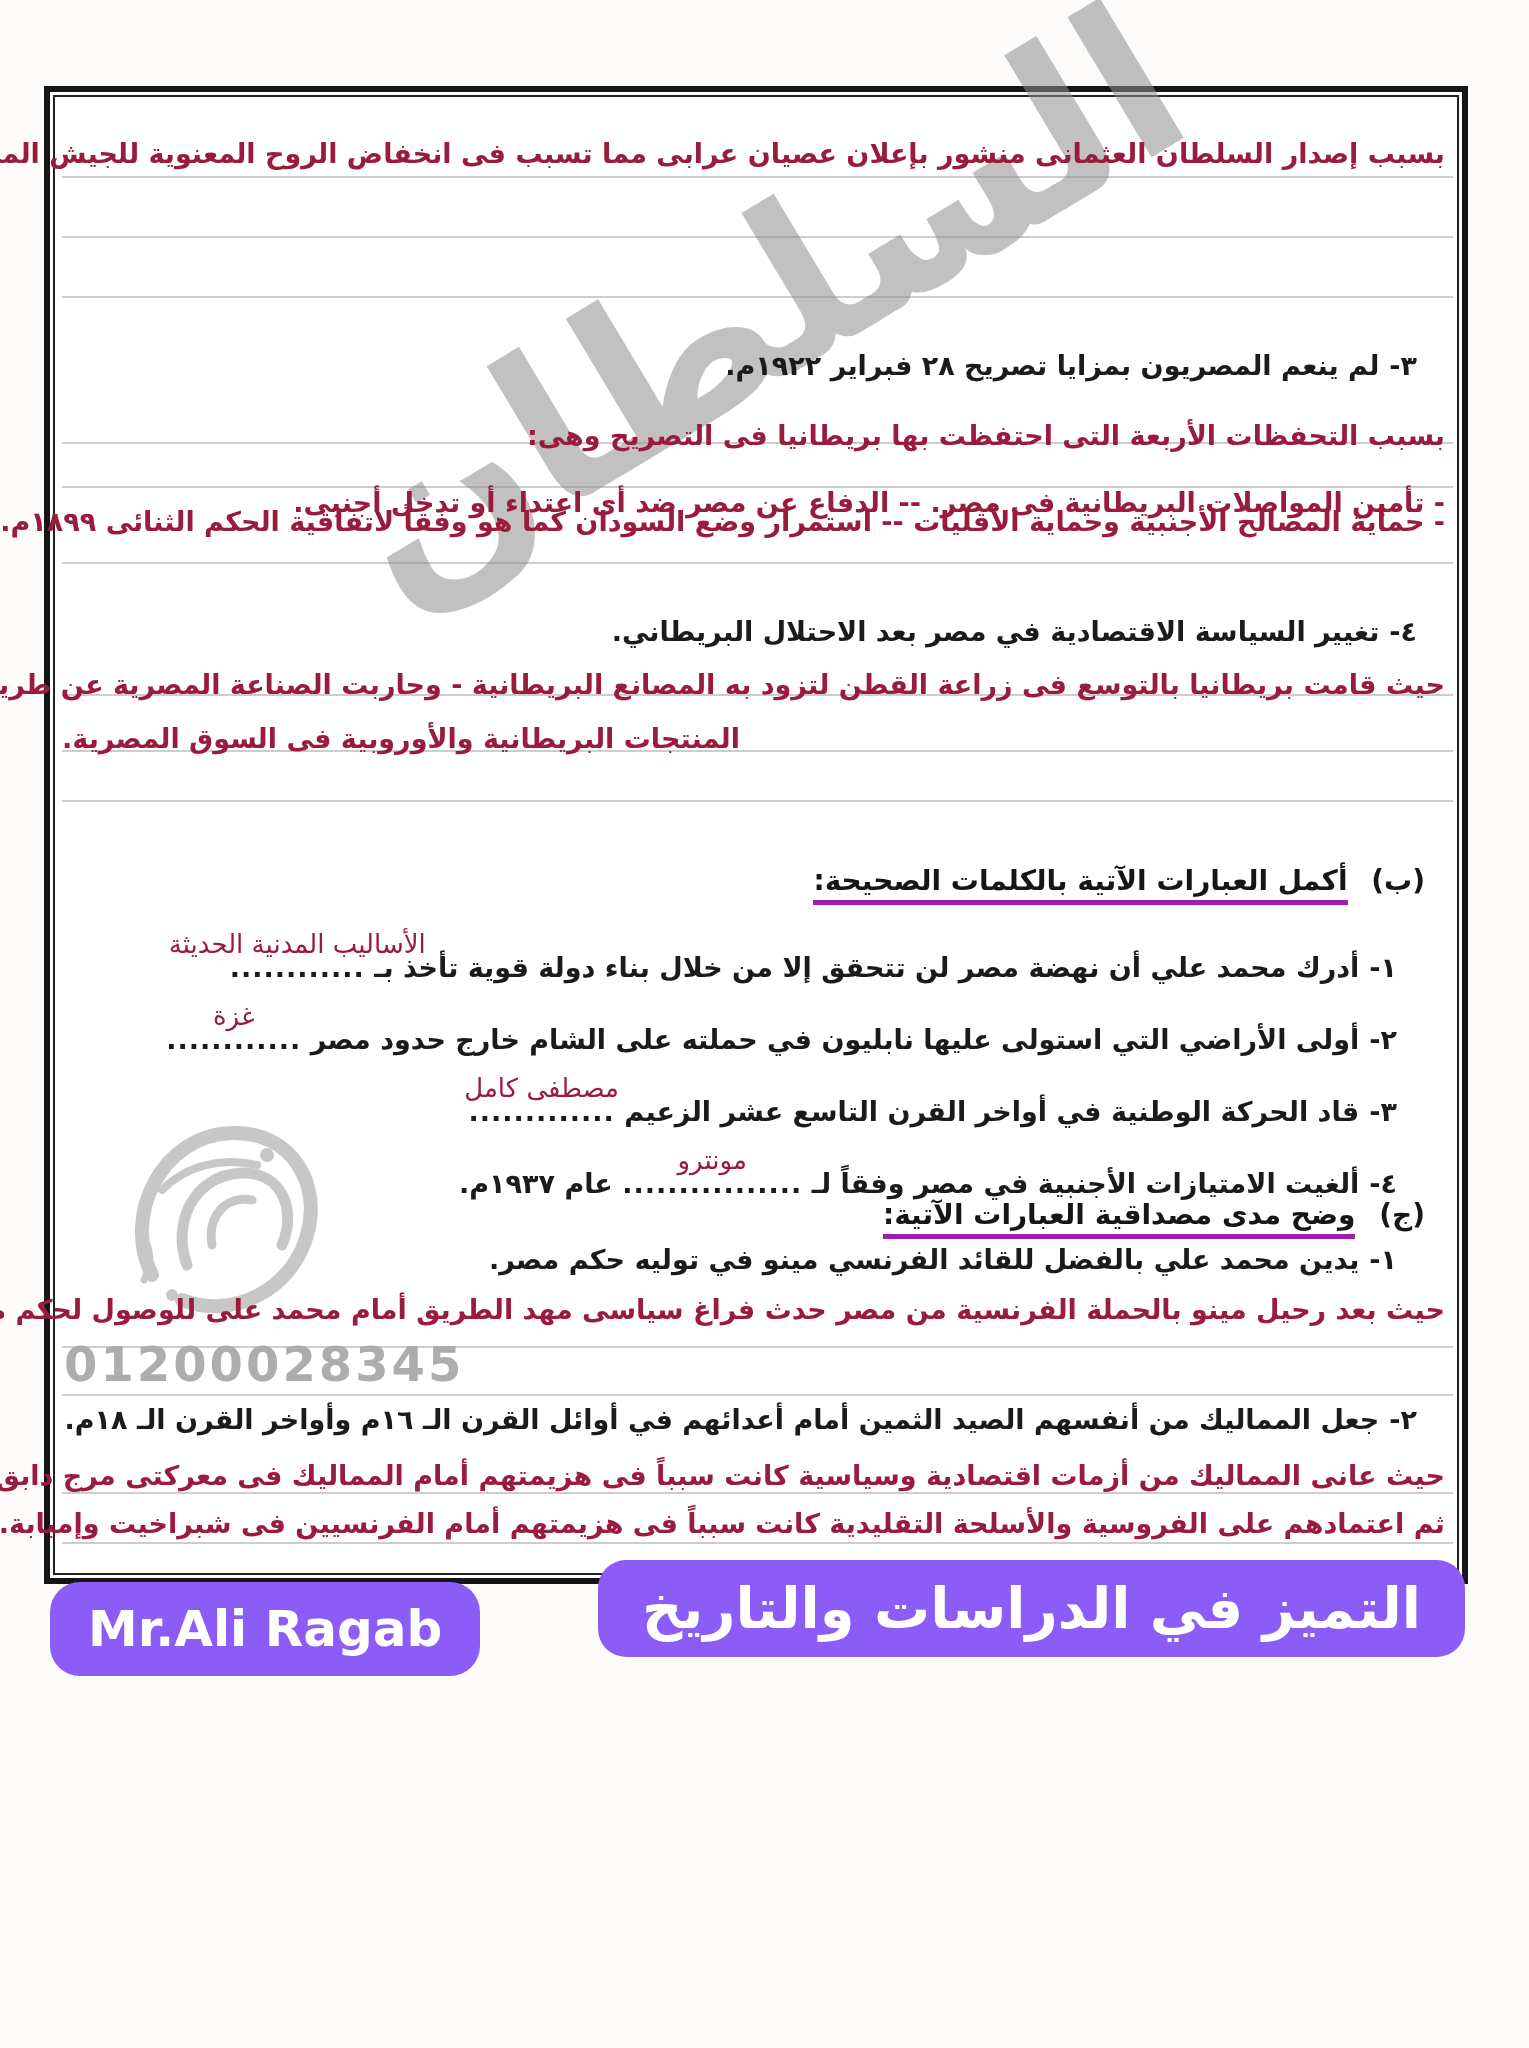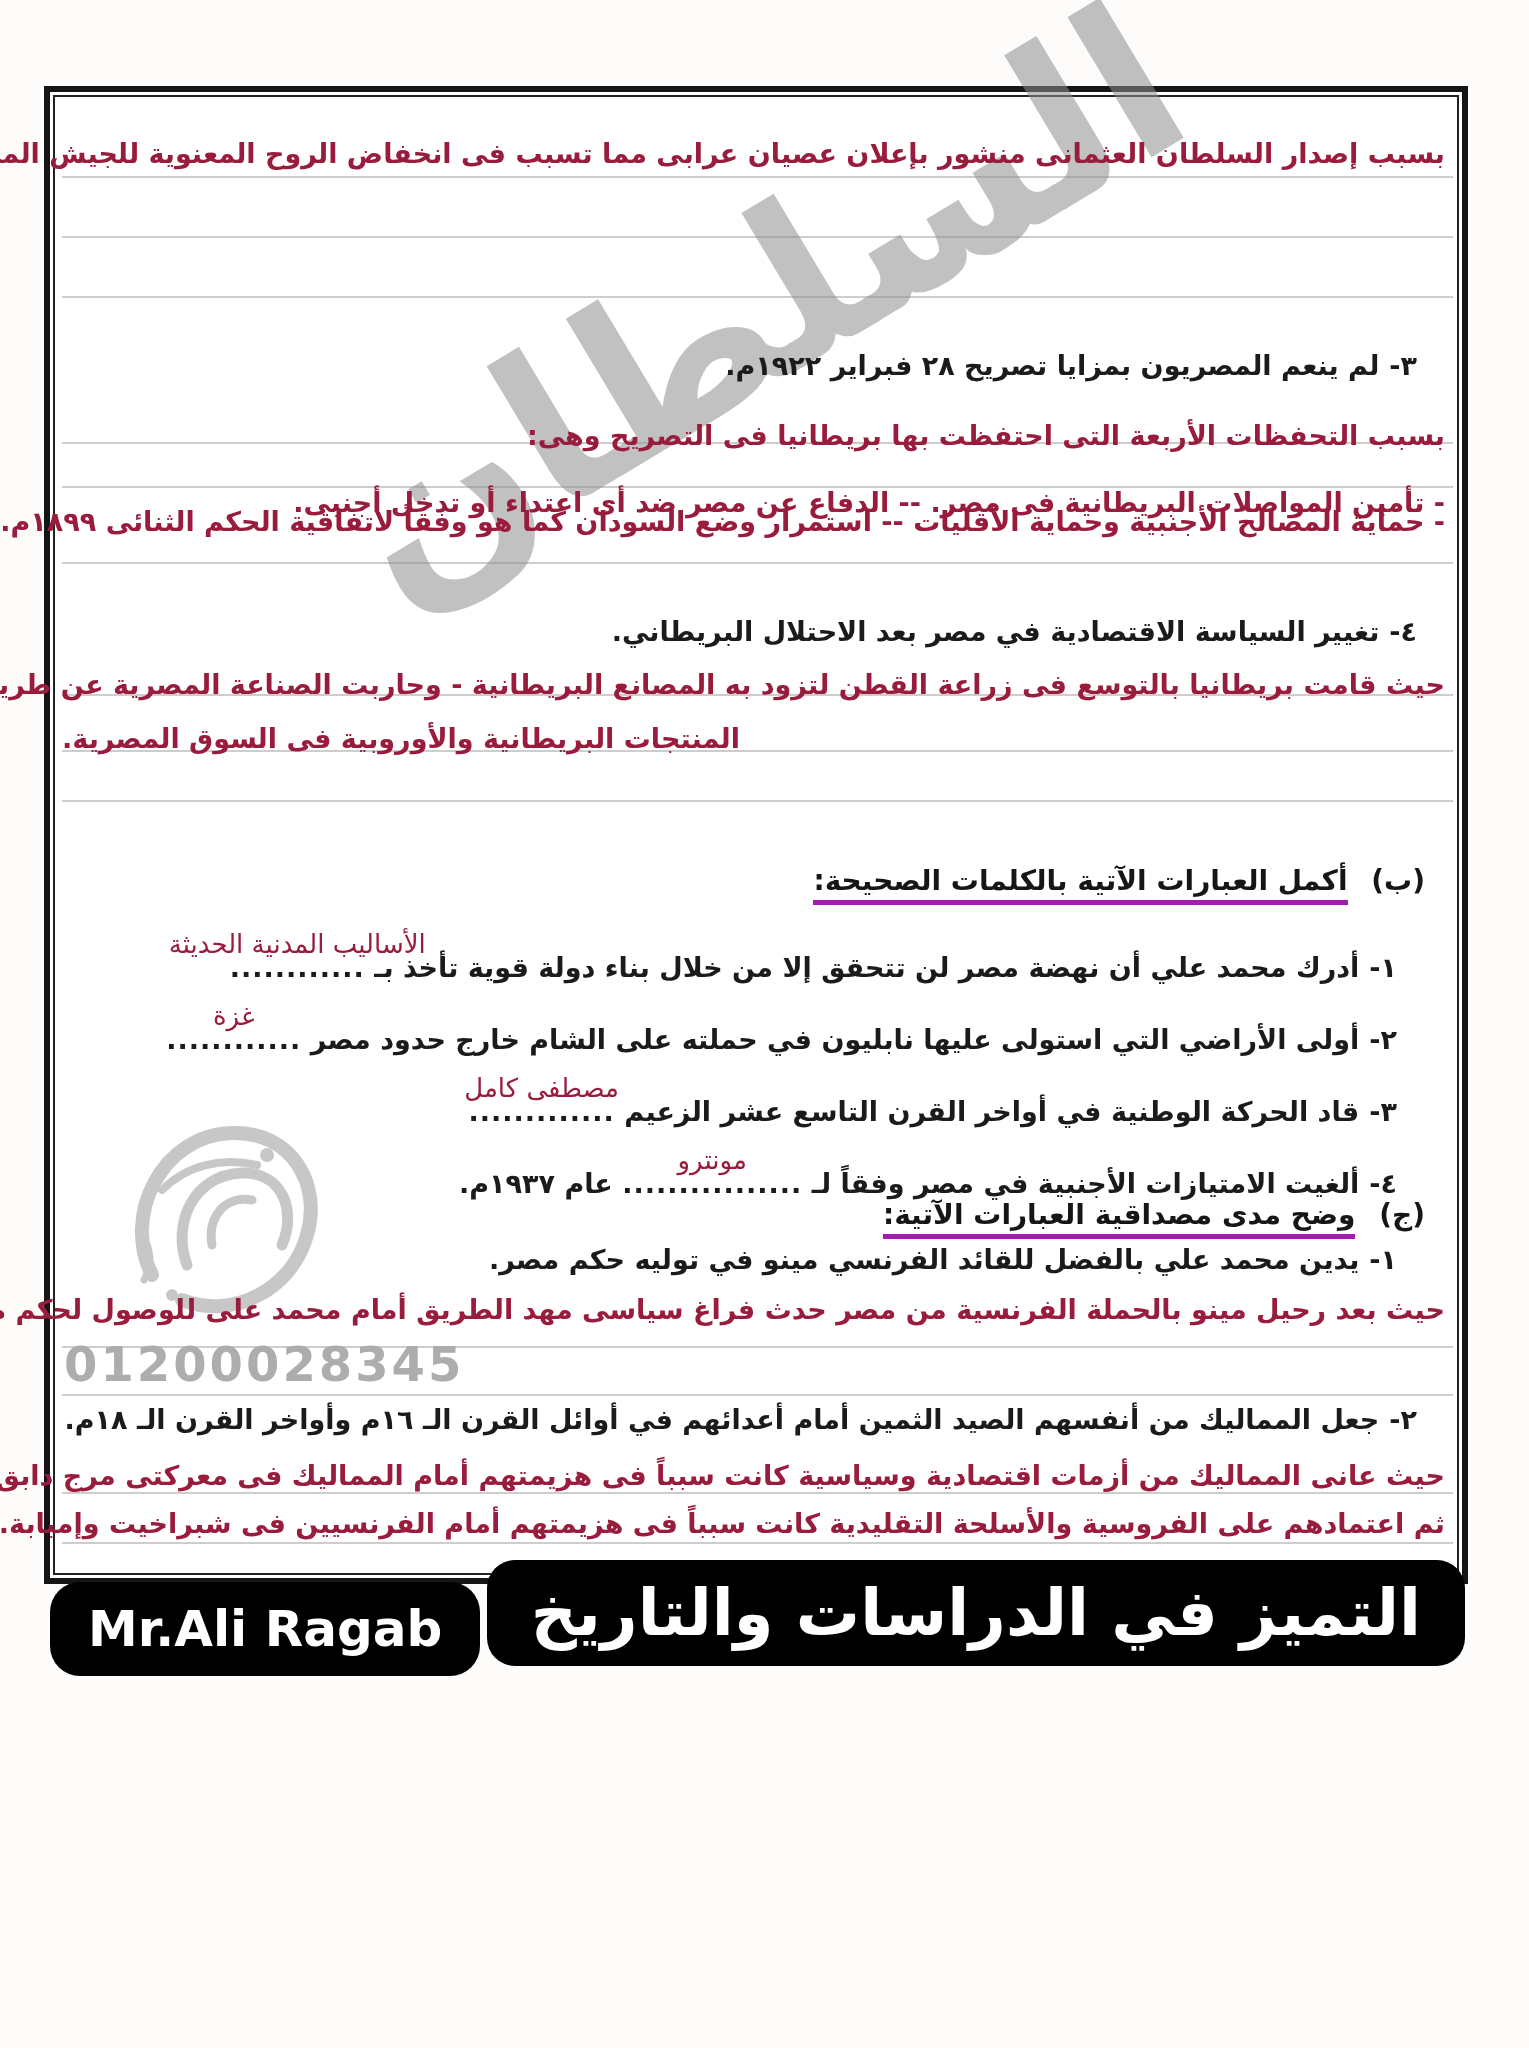--- a/index.html
+++ b/index.html
@@ -19,25 +19,25 @@
   .blank .dots{color:#1b1b1b;font-weight:bold;letter-spacing:1px;}
   .blank .fill{position:absolute;left:50%;transform:translateX(-50%);bottom:24px;
                color:#9a1c3c;font-size:26px;font-weight:normal;white-space:nowrap;}
   .watermark-sultan{position:absolute;left:330px;top:70px;width:860px;height:470px;z-index:2;
       display:flex;align-items:center;justify-content:center;
       font-size:215px;font-weight:bold;color:#8f8f8f;opacity:0.55;
       transform:rotate(-31deg);pointer-events:none;direction:rtl;}
   .watermark-signature{position:absolute;left:92px;top:1095px;z-index:2;opacity:0.55;pointer-events:none;}
   .watermark-phone{position:absolute;left:64px;top:1336px;z-index:2;
       font-size:48px;font-weight:bold;color:#adadad;letter-spacing:3px;}
-  .badge{position:absolute;z-index:5;background:#000000;color:#ffffff;font-weight:bold;
+  .badge{position:absolute;z-index:5;background:#8b5cf6;color:#ffffff;font-weight:bold;
          border-radius:28px;text-align:center;white-space:nowrap;}
   .badge-left{left:50px;top:1582px;font-size:50px;padding:18px 38px;border-radius:30px;
               font-family:"DejaVu Sans",sans-serif;}
-  .badge-right{right:64px;top:1560px;font-size:64px;padding:16px 44px;direction:rtl;}
+  .badge-right{right:64px;top:1560px;font-size:56px;padding:16px 44px;direction:rtl;}
 </style>
 </head>
 <body>
 
 <div class="sheet">
 
   <div class="frame"></div>
 
   <div class="rule" style="top:176px"></div>
   <div class="rule" style="top:236px"></div>

